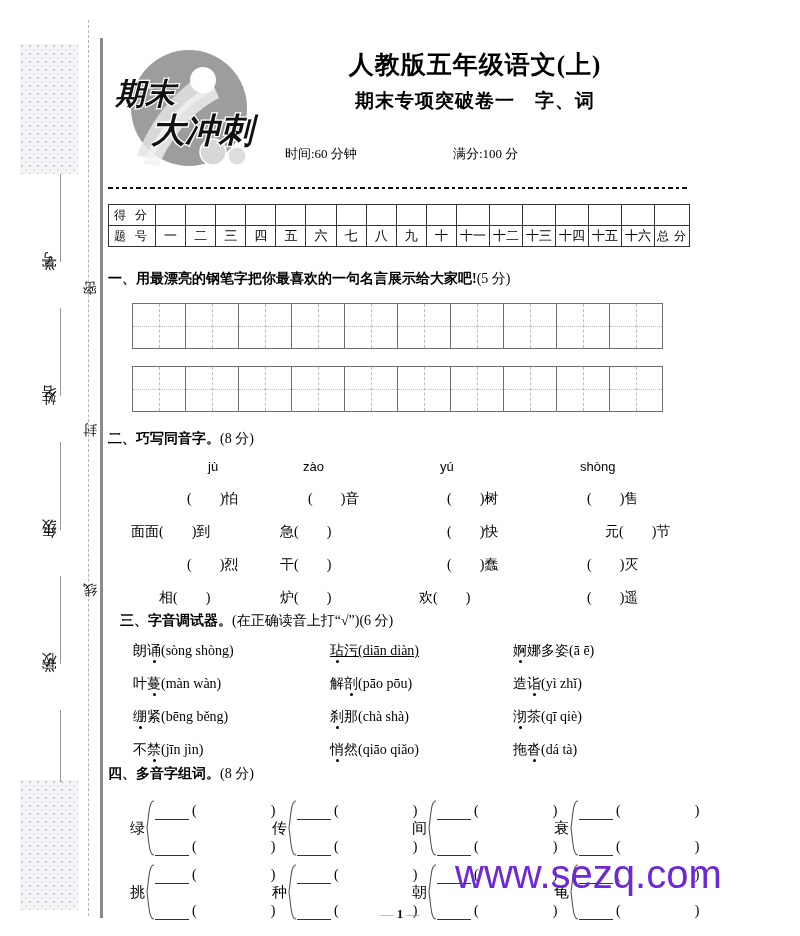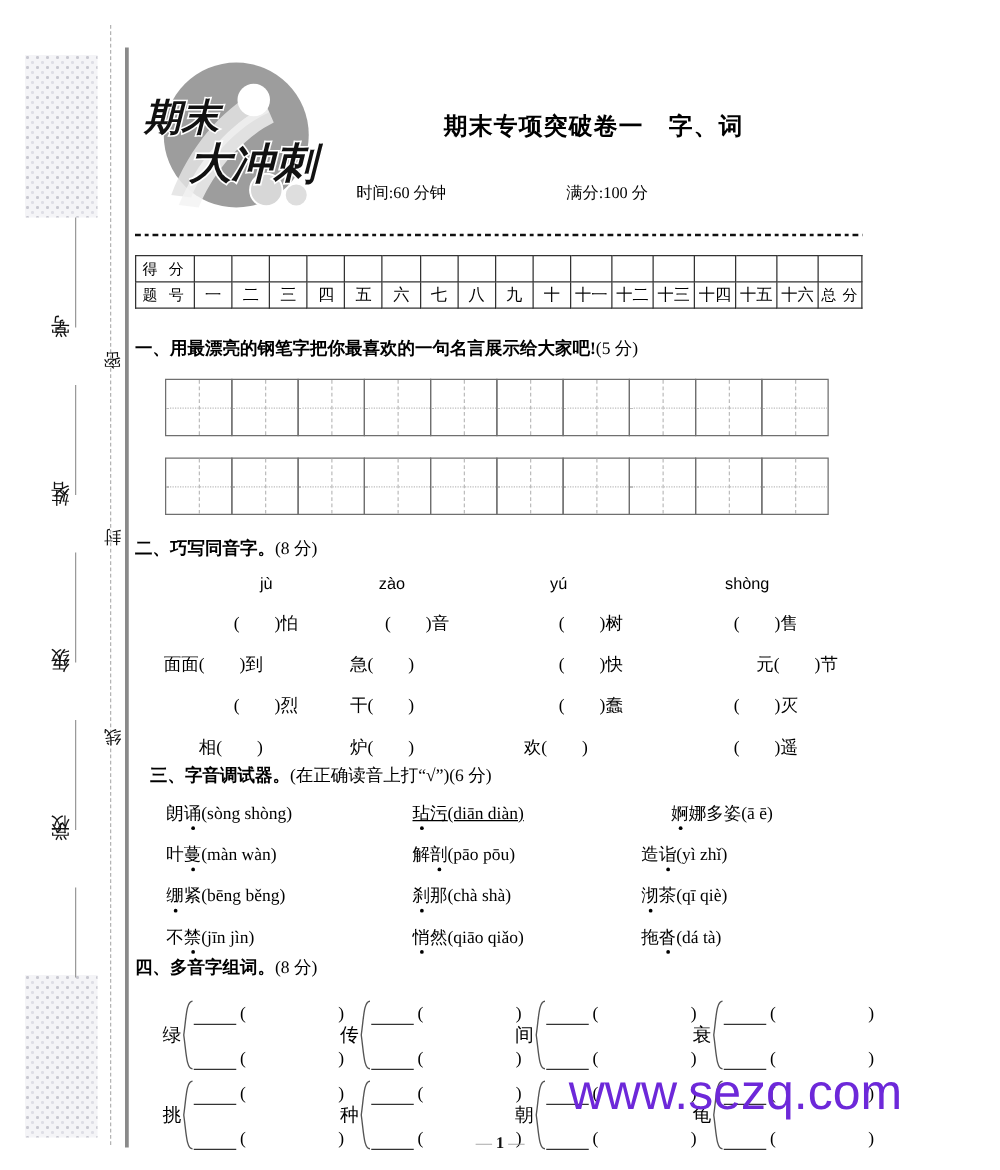--- a/index.html
+++ b/index.html
@@ -181,20 +181,21 @@
       <path d="M30 110 C45 70, 72 40, 100 26 L108 44 C82 56, 58 82, 46 112 Z" fill="#e3e3e3" opacity="0.85"></path>
       <path d="M36 118 C52 80, 78 52, 106 38 L112 52 C88 64, 64 90, 52 120 Z" fill="#f2f2f2" opacity="0.8"></path>
       <circle cx="96" cy="34" r="13" fill="#ffffff"></circle>
       <circle cx="106" cy="106" r="13" fill="#d7d7d7" stroke="#ffffff" stroke-width="1.5"></circle>
       <circle cx="130" cy="110" r="9" fill="#dedede" stroke="#ffffff" stroke-width="1.2"></circle>
       <text x="8" y="58" font-family="'Liberation Sans','DejaVu Sans',sans-serif" font-size="30" font-weight="bold" font-style="italic" fill="#111" stroke="#ffffff" stroke-width="2.4" paint-order="stroke">期末</text>
       <text x="44" y="96" font-family="'Liberation Sans','DejaVu Sans',sans-serif" font-size="34" font-weight="bold" font-style="italic" fill="#111" stroke="#ffffff" stroke-width="2.6" paint-order="stroke">大冲刺</text>
     </svg>
   </div>
 
+  <div class="title1">人教版五年级语文(上)</div>
   <div class="title2">期末专项突破卷一　字、词</div>
   <div class="meta">
     <span class="m1">时间:60 分钟</span>
     <span class="m2">满分:100 分</span>
   </div>
 
   <div class="sep"></div>
 
   <table class="score">
     <tbody>
@@ -306,21 +307,21 @@
   <div class="at" style="left:133px;top:642px;"><span>朗<span class="dotu">诵</span></span><span>(sòng shòng)</span></div>
   <div class="at" style="left:133px;top:675px;"><span>叶<span class="dotu">蔓</span></span><span>(màn wàn)</span></div>
   <div class="at" style="left:133px;top:708px;"><span><span class="dotu">绷</span>紧</span><span>(bēng běng)</span></div>
   <div class="at" style="left:133px;top:741px;"><span>不<span class="dotu">禁</span></span><span>(jīn jìn)</span></div>
 
   <div class="at" style="left:330px;top:642px;text-decoration:underline;"><span><span class="dotu">玷</span>污</span><span>(diān diàn)</span></div>
   <div class="at" style="left:330px;top:675px;"><span>解<span class="dotu">剖</span></span><span>(pāo pōu)</span></div>
   <div class="at" style="left:330px;top:708px;"><span><span class="dotu">刹</span>那</span><span>(chà shà)</span></div>
   <div class="at" style="left:330px;top:741px;"><span><span class="dotu">悄</span>然</span><span>(qiāo qiǎo)</span></div>
 
-  <div class="at" style="left:513px;top:642px;margin-left:24px;"><span><span class="dotu">婀</span>娜多姿</span><span>(ā ē)</span></div>
+  <div class="at" style="left:513px;top:642px;"><span><span class="dotu">婀</span>娜多姿</span><span>(ā ē)</span></div>
   <div class="at" style="left:513px;top:675px;"><span>造<span class="dotu">诣</span></span><span>(yì zhǐ)</span></div>
   <div class="at" style="left:513px;top:708px;"><span><span class="dotu">沏</span>茶</span><span>(qī qiè)</span></div>
   <div class="at" style="left:513px;top:741px;"><span>拖<span class="dotu">沓</span></span><span>(dá tà)</span></div>
 
   <div class="sec" style="left:108px;top:765px;">
     <span>四、</span><span>多音字组词。</span><span class="norm">(8 分)</span>
   </div>
 
   <div class="mz" style="left:130px;top:800px;">
     <span class="mzchar">绿</span>

